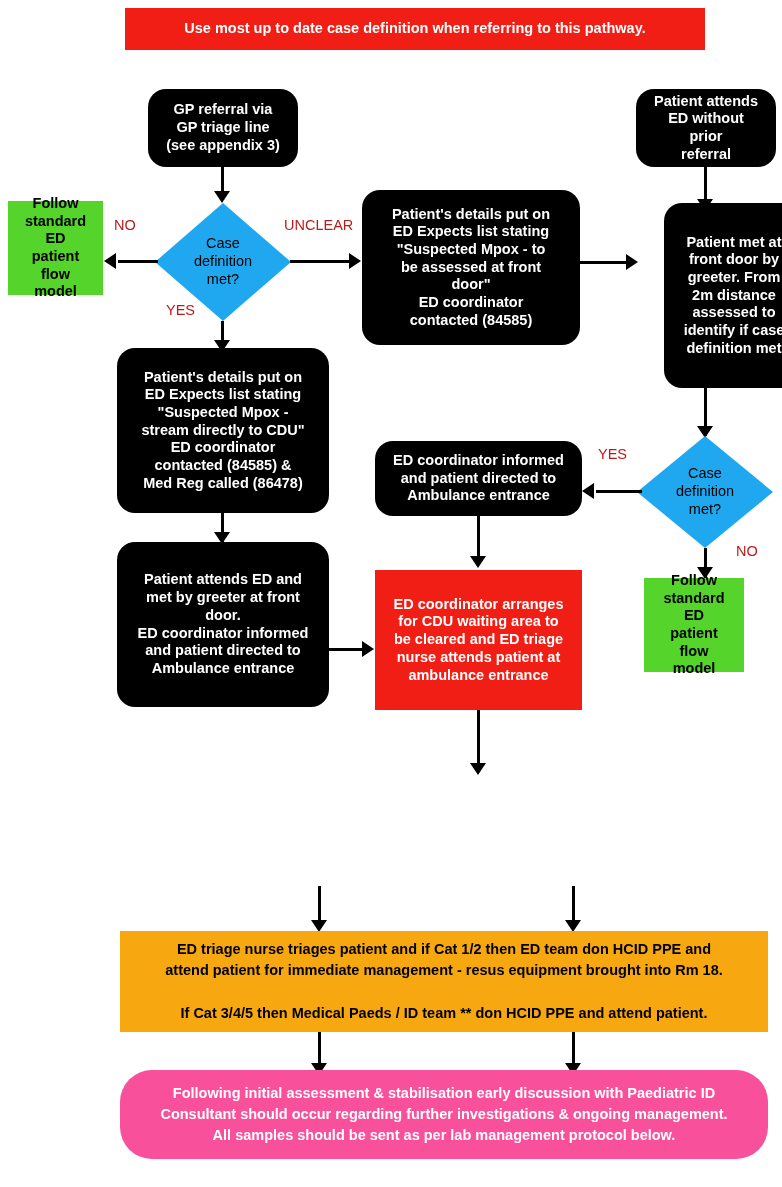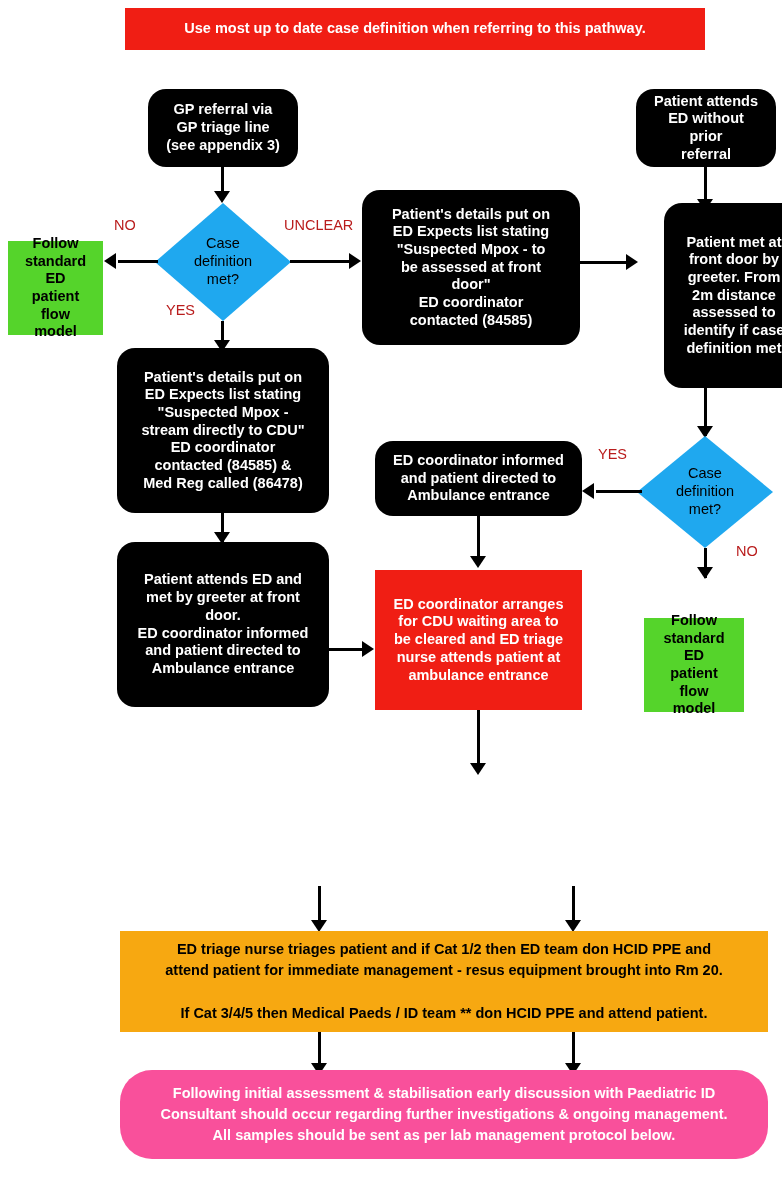--- a/index.html
+++ b/index.html
@@ -21,21 +21,21 @@
     align-items:center;
     justify-content:center;
     text-align:center;
     font-weight:bold;
     line-height:1.22;
     white-space:pre-line;
     padding:4px 16px;
   }
   .n-black{background:#000000;color:#ffffff;border-radius:18px;}
   .n-red{background:#f01e14;color:#ffffff;}
-  .n-green{background:#55d42b;color:#000000;margin-top:40px;}
+  .n-green{background:#55d42b;color:#000000;}
   .n-orange{background:#f7a811;color:#000000;}
   .n-pink{background:#f9509b;color:#ffffff;border-radius:32px;}
 
   .diamond{
     position:absolute;
     background:transparent;
   }
   .diamond .dshape{
     position:absolute;
     inset:0;
@@ -194,21 +194,21 @@
   <div class="ln" style="left:477px;top:710px;width:3px;height:62px;"></div>
   <div class="arrow arrow-d" style="left:470px;top:763px;"></div>
 
 
   <div class="ln" style="left:318px;top:886px;width:3px;height:42px;"></div>
   <div class="arrow arrow-d" style="left:311px;top:920px;"></div>
   <div class="ln" style="left:572px;top:886px;width:3px;height:42px;"></div>
   <div class="arrow arrow-d" style="left:565px;top:920px;"></div>
 
   <div class="node n-orange" style="left:120px;top:931px;width:648px;height:101px;font-size:14.5px;line-height:1.45;">ED triage nurse triages patient and if Cat 1/2 then ED team don HCID PPE and
-attend patient for immediate management - resus equipment brought into Rm 20.
+attend patient for immediate management - resus equipment brought into Rm 18.
 
 If Cat 3/4/5 then Medical Paeds / ID team ** don HCID PPE and attend patient.</div>
 
   <div class="ln" style="left:318px;top:1032px;width:3px;height:40px;"></div>
   <div class="arrow arrow-d" style="left:311px;top:1063px;"></div>
   <div class="ln" style="left:572px;top:1032px;width:3px;height:40px;"></div>
   <div class="arrow arrow-d" style="left:565px;top:1063px;"></div>
 
   <div class="node n-pink" style="left:120px;top:1070px;width:648px;height:89px;font-size:14.5px;line-height:1.45;">Following initial assessment &amp; stabilisation early discussion with Paediatric ID
 Consultant should occur regarding further investigations &amp; ongoing management.

